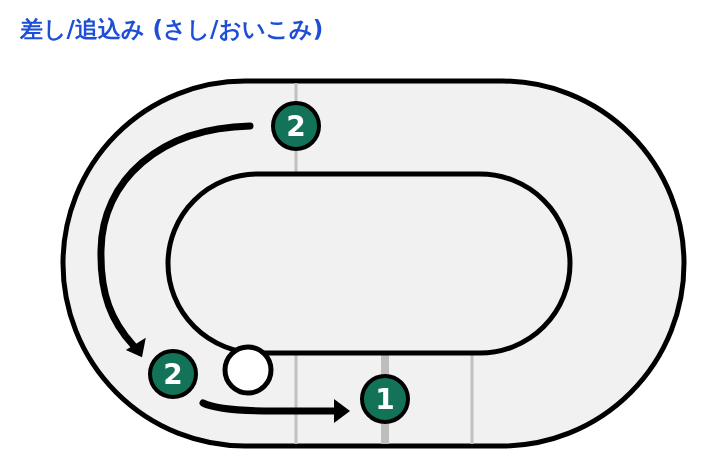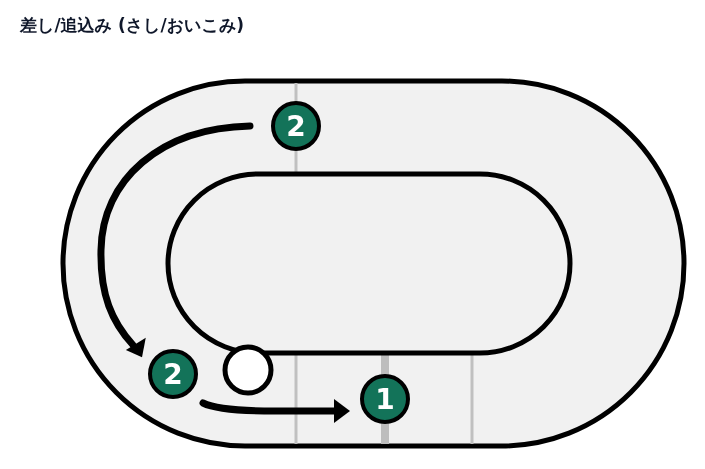--- a/index.html
+++ b/index.html
@@ -11,23 +11,23 @@
       width: 705px;
       height: 469px;
       position: relative;
       overflow: hidden;
       font-family: "DejaVu Sans", "Liberation Sans", sans-serif;
     }
     .title {
       position: absolute;
       left: 20px;
       top: 14px;
-      font-size: 17px;
+      font-size: 23px;
       font-weight: bold;
-      color: #0f172a;
+      color: #1d4ed8;
       letter-spacing: 0px;
       white-space: nowrap;
     }
     .diagram {
       position: absolute;
       left: 0;
       top: 0;
       width: 705px;
       height: 469px;
     }

